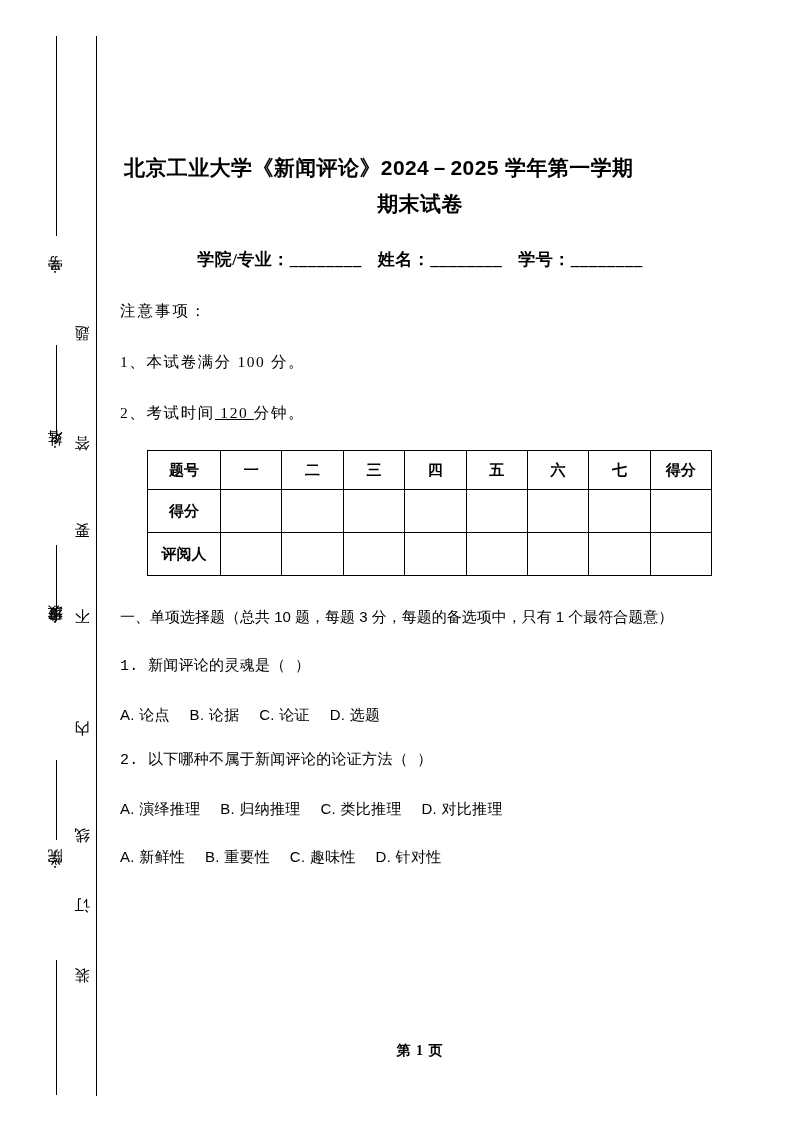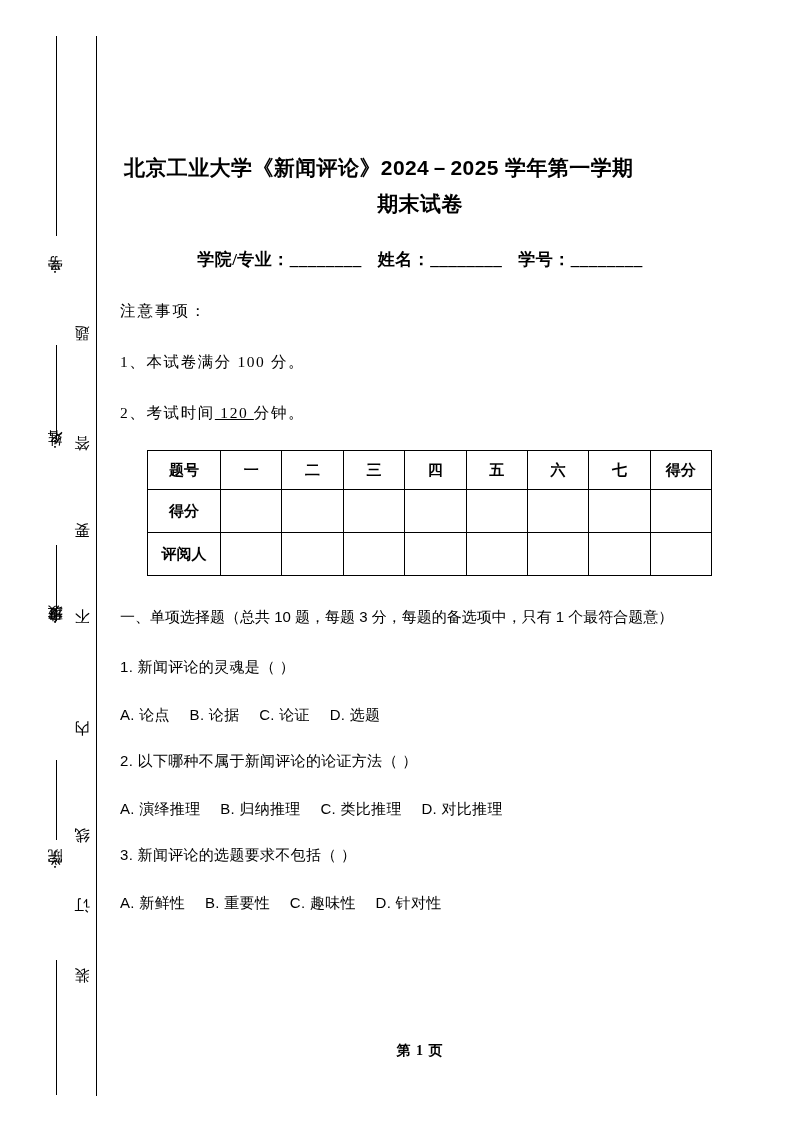--- a/index.html
+++ b/index.html
@@ -131,21 +131,21 @@
   .section-head {
     margin-top: 24px;
     font-family: "Liberation Sans", "DejaVu Sans", sans-serif;
     font-size: 15px;
     line-height: 34px;
     text-align: justify;
     text-justify: inter-character;
   }
   .q-stem {
     margin-top: 20px;
-    font-family: Liberation Sans, sans-serif;
+    font-family: Liberation Mono, monospace;
     font-size: 15px;
     line-height: 26px;
     letter-spacing: 0.3px;
   }
   .q-opts {
     margin-top: 22px;
     font-family: "Liberation Sans", "DejaVu Sans", sans-serif;
     font-size: 15px;
     line-height: 26px;
     letter-spacing: 0.3px;
@@ -254,20 +254,19 @@
     </div>
 
     <div class="section-head">一、单项选择题（总共 10 题，每题 3 分，每题的备选项中，只有 1 个最符合题意）</div>
 
     <div class="q-stem">1. 新闻评论的灵魂是（    ）</div>
     <div class="q-opts">A. 论点　 B. 论据　 C. 论证　 D. 选题</div>
 
     <div class="q-stem">2. 以下哪种不属于新闻评论的论证方法（    ）</div>
     <div class="q-opts">A. 演绎推理　 B. 归纳推理　 C. 类比推理　 D. 对比推理</div>
 
-    <div class="q-stem">3. 新闻评论的选题要求不包括（    ）</div>
     <div class="q-opts">A. 新鲜性　 B. 重要性　 C. 趣味性　 D. 针对性</div>
 
   </div>
 
   <div class="footer">第 1 页</div>
 
 </div>
 
 </body></html>

